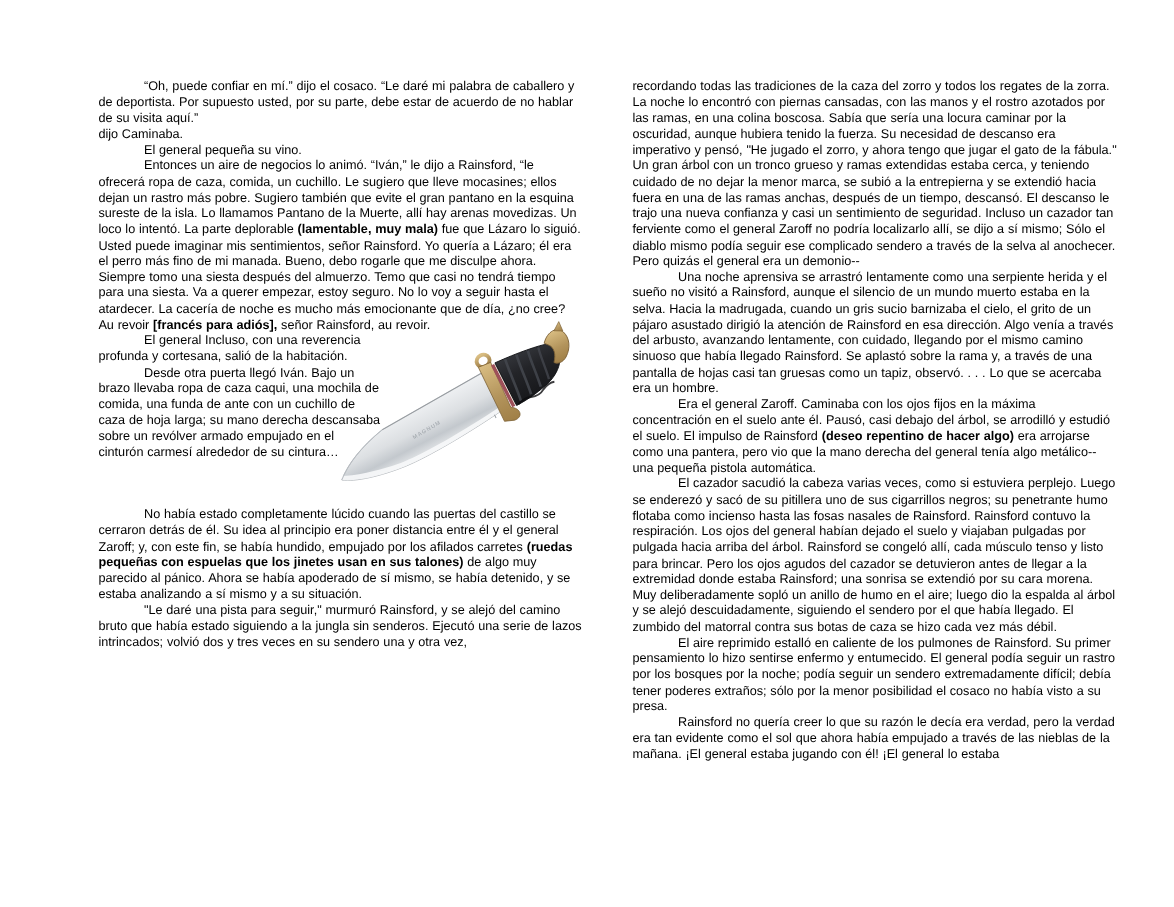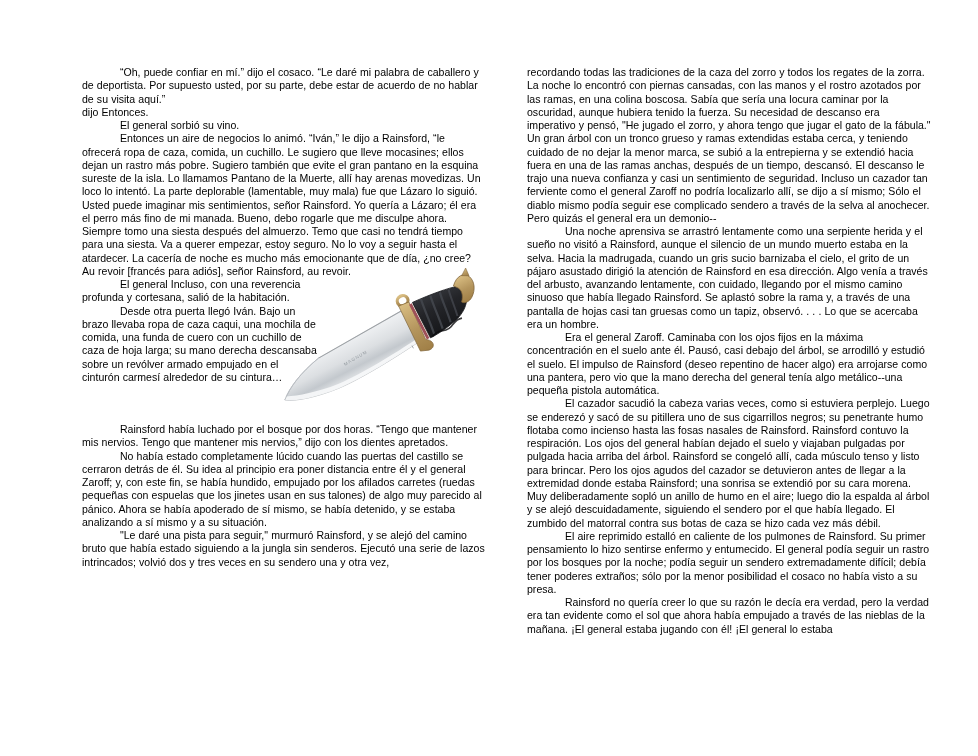--- a/index.html
+++ b/index.html
@@ -37,21 +37,21 @@
   }
   .para {
     margin: 0;
     text-align: left;
     word-spacing: 0.2px;
   }
   .para.indent {
     text-indent: 38px;
   }
   .bold {
-    font-weight: normal;
+    font-weight: bold;
   }
   .gap-block {
     height: 27px;
     clear: right;
   }
   .knife-float {
     float: right;
     width: 164px;
     height: 116px;
     position: relative;
@@ -64,22 +64,22 @@
     overflow: visible;
   }
 </style>
 </head>
 <body>
 
 <div class="page">
   <div class="columns">
     <div class="col">
         <div class="para indent"><span>“Oh, puede confiar en mí.” dijo el cosaco. “Le daré mi palabra de caballero y de deportista. Por supuesto usted, por su parte, debe estar de acuerdo de no hablar de su visita aquí.”</span></div>
-        <div class="para"><span>dijo Entonces.</span></div>
-        <div class="para indent"><span>El general sorbió su vino.</span></div>
+        <div class="para"><span>dijo Caminaba.</span></div>
+        <div class="para indent"><span>El general pequeña su vino.</span></div>
         <div class="para indent"><span>Entonces un aire de negocios lo animó. “Iván,” le dijo a Rainsford, “le ofrecerá ropa de caza, comida, un cuchillo. Le sugiero que lleve mocasines; ellos dejan un rastro más pobre. Sugiero también que evite el gran pantano en la esquina sureste de la isla. Lo llamamos Pantano de la Muerte, allí hay arenas movedizas. Un loco lo intentó. La parte deplorable </span><span class="bold">(lamentable, muy mala)</span><span> fue que Lázaro lo siguió. Usted puede imaginar mis sentimientos, señor Rainsford. Yo quería a Lázaro; él era el perro más fino de mi manada. Bueno, debo rogarle que me disculpe ahora. Siempre tomo una siesta después del almuerzo. Temo que casi no tendrá tiempo para una siesta. Va a querer empezar, estoy seguro. No lo voy a seguir hasta el atardecer. La cacería de noche es mucho más emocionante que de día, ¿no cree? Au revoir </span><span class="bold">[francés para adiós],</span><span> señor Rainsford, au revoir.</span></div>
   <span class="knife-float">
     <svg width="212" height="126" viewBox="0 0 212 126">
       <defs>
         <linearGradient id="bladeG" x1="0" y1="0" x2="0" y2="1">
           <stop offset="0" stop-color="#eff1f3"></stop>
           <stop offset="0.45" stop-color="#dcdfe2"></stop>
           <stop offset="0.72" stop-color="#c3c8cd"></stop>
           <stop offset="1" stop-color="#e8eaec"></stop>
         </linearGradient>
@@ -120,23 +120,22 @@
           <path d="M 163 52.5 C 168 50.5 172 50.5 175 52 C 179 53.5 184 53 187 51 C 191 49 195 48.5 198 49.5" fill="none" stroke="#0c0d0f" stroke-width="1.6" opacity="0.8"></path>
         </g>
         <g>
           <path d="M 205 17 C 212 9 221 9.5 223.5 16 C 226 22.5 223 30.5 216 35.5 C 212 38.2 207 38 205 35 C 209.5 30 211 24 207.5 20 Z" fill="url(#brassG)" stroke="#7d6136" stroke-width="0.7"></path>
           <path d="M 217 11.5 L 224 6.5 L 223.5 15 Z" fill="url(#brassG)" stroke="#7d6136" stroke-width="0.5"></path>
         </g>
       </g>
     </svg>
   </span>
 <div class="para indent"><span>El general Incluso, con una reverencia profunda y cortesana, salió de la habitación.</span></div>
-        <div class="para indent"><span>Desde otra puerta llegó Iván. Bajo un brazo llevaba ropa de caza caqui, una mochila de comida, una funda de cuero con un cuchillo de caza de hoja larga; su mano derecha descansaba sobre un revólver armado empujado en el cinturón carmesí alrededor de su cintura…</span></div>
+        <div class="para indent"><span>Desde otra puerta llegó Iván. Bajo un brazo llevaba ropa de caza caqui, una mochila de comida, una funda de ante con un cuchillo de caza de hoja larga; su mano derecha descansaba sobre un revólver armado empujado en el cinturón carmesí alrededor de su cintura…</span></div>
         <div class="gap-block"></div>
-        <div class="para indent"><span>Rainsford había luchado por el bosque por dos horas. “Tengo que mantener mis nervios. Tengo que mantener mis nervios,” dijo con los dientes apretados.</span></div>
         <div class="para indent"><span>No había estado completamente lúcido cuando las puertas del castillo se cerraron detrás de él. Su idea al principio era poner distancia entre él y el general Zaroff; y, con este fin, se había hundido, empujado por los afilados carretes </span><span class="bold">(ruedas pequeñas con espuelas que los jinetes usan en sus talones)</span><span> de algo muy parecido al pánico. Ahora se había apoderado de sí mismo, se había detenido, y se estaba analizando a sí mismo y a su situación.</span></div>
         <div class="para indent"><span>"Le daré una pista para seguir," murmuró Rainsford, y se alejó del camino bruto que había estado siguiendo a la jungla sin senderos. Ejecutó una serie de lazos intrincados; volvió dos y tres veces en su sendero una y otra vez,</span></div>
       </div>
     <div class="col">
         <div class="para"><span>recordando todas las tradiciones de la caza del zorro y todos los regates de la zorra. La noche lo encontró con piernas cansadas, con las manos y el rostro azotados por las ramas, en una colina boscosa. Sabía que sería una locura caminar por la oscuridad, aunque hubiera tenido la fuerza. Su necesidad de descanso era imperativo y pensó, "He jugado el zorro, y ahora tengo que jugar el gato de la fábula." Un gran árbol con un tronco grueso y ramas extendidas estaba cerca, y teniendo cuidado de no dejar la menor marca, se subió a la entrepierna y se extendió hacia fuera en una de las ramas anchas, después de un tiempo, descansó. El descanso le trajo una nueva confianza y casi un sentimiento de seguridad. Incluso un cazador tan ferviente como el general Zaroff no podría localizarlo allí, se dijo a sí mismo; Sólo el diablo mismo podía seguir ese complicado sendero a través de la selva al anochecer. Pero quizás el general era un demonio--</span></div>
         <div class="para indent"><span>Una noche aprensiva se arrastró lentamente como una serpiente herida y el sueño no visitó a Rainsford, aunque el silencio de un mundo muerto estaba en la selva. Hacia la madrugada, cuando un gris sucio barnizaba el cielo, el grito de un pájaro asustado dirigió la atención de Rainsford en esa dirección. Algo venía a través del arbusto, avanzando lentamente, con cuidado, llegando por el mismo camino sinuoso que había llegado Rainsford. Se aplastó sobre la rama y, a través de una pantalla de hojas casi tan gruesas como un tapiz, observó. . . . Lo que se acercaba era un hombre.</span></div>
         <div class="para indent"><span>Era el general Zaroff. Caminaba con los ojos fijos en la máxima concentración en el suelo ante él. Pausó, casi debajo del árbol, se arrodilló y estudió el suelo. El impulso de Rainsford </span><span class="bold">(deseo repentino de hacer algo)</span><span> era arrojarse como una pantera, pero vio que la mano derecha del general tenía algo metálico--una pequeña pistola automática.</span></div>
         <div class="para indent"><span>El cazador sacudió la cabeza varias veces, como si estuviera perplejo. Luego se enderezó y sacó de su pitillera uno de sus cigarrillos negros; su penetrante humo flotaba como incienso hasta las fosas nasales de Rainsford. Rainsford contuvo la respiración. Los ojos del general habían dejado el suelo y viajaban pulgadas por pulgada hacia arriba del árbol. Rainsford se congeló allí, cada músculo tenso y listo para brincar. Pero los ojos agudos del cazador se detuvieron antes de llegar a la extremidad donde estaba Rainsford; una sonrisa se extendió por su cara morena. Muy deliberadamente sopló un anillo de humo en el aire; luego dio la espalda al árbol y se alejó descuidadamente, siguiendo el sendero por el que había llegado. El zumbido del matorral contra sus botas de caza se hizo cada vez más débil.</span></div>
         <div class="para indent"><span>El aire reprimido estalló en caliente de los pulmones de Rainsford. Su primer pensamiento lo hizo sentirse enfermo y entumecido. El general podía seguir un rastro por los bosques por la noche; podía seguir un sendero extremadamente difícil; debía tener poderes extraños; sólo por la menor posibilidad el cosaco no había visto a su presa.</span></div>
         <div class="para indent"><span>Rainsford no quería creer lo que su razón le decía era verdad, pero la verdad era tan evidente como el sol que ahora había empujado a través de las nieblas de la mañana. ¡El general estaba jugando con él! ¡El general lo estaba</span></div>

